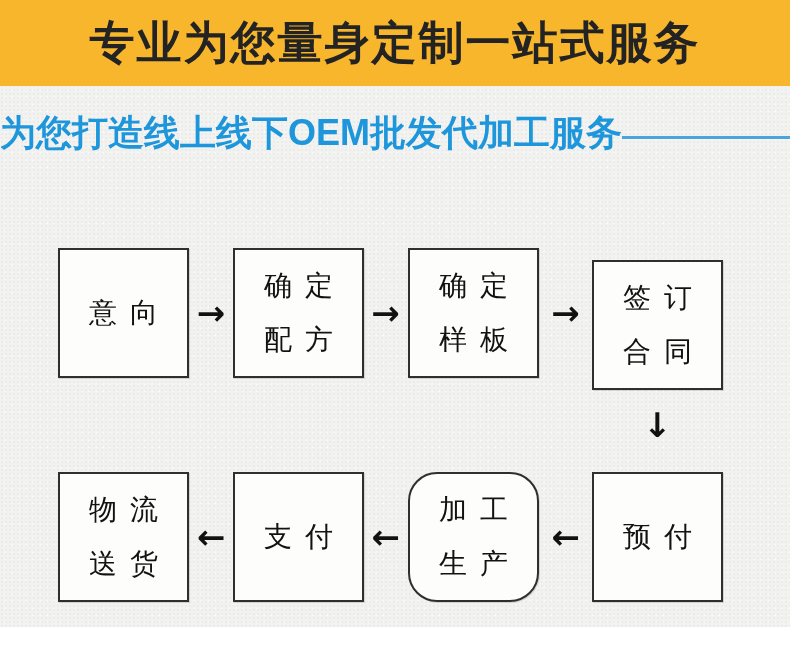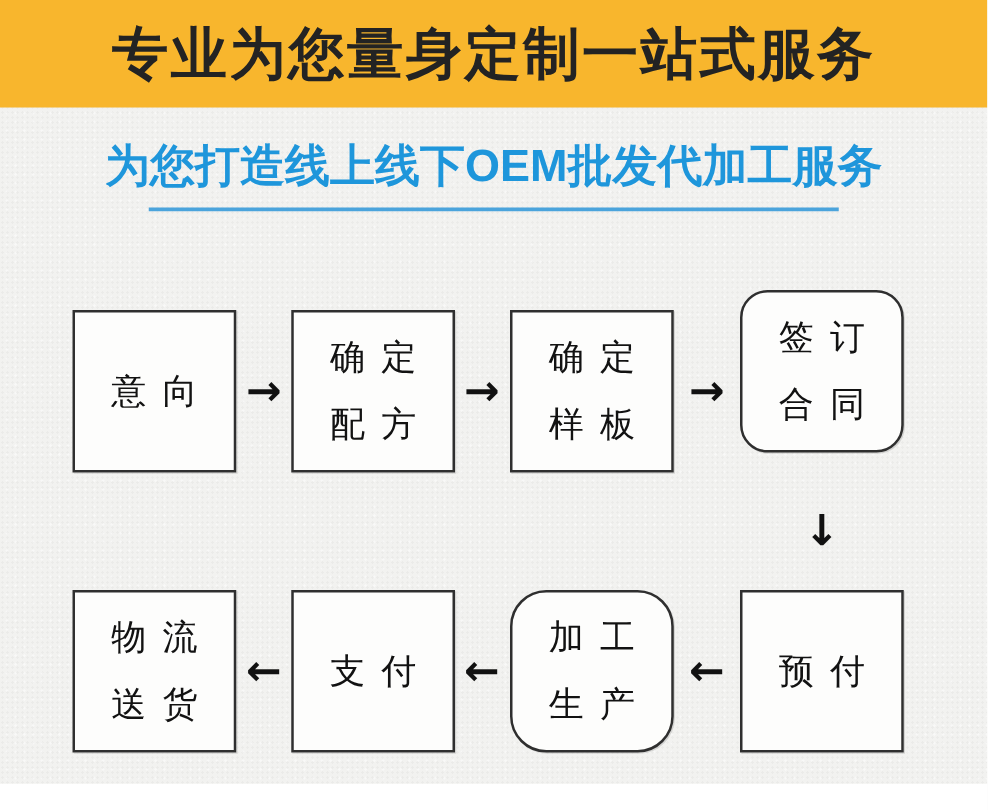--- a/index.html
+++ b/index.html
@@ -46,21 +46,21 @@
     font-size:45px;
     font-weight:900;
     color:var(--banner-text,#232323);
     letter-spacing:2px;
     white-space:nowrap;
   }
   .subtitle-wrap{
     position:absolute;
     left:0;top:108px;
     width:790px;
-    display:flex;flex-direction:column;align-items:center;
+    display:flex;flex-direction:row;align-items:center;
   }
   .subtitle-wrap h2{
     font-size:36px;
     font-weight:bold;
     color:var(--subtitle-blue,#1E96DB);
     white-space:nowrap;
     line-height:50px;
   }
   .subtitle-underline{
     width:552px;
@@ -90,24 +90,24 @@
     display:flex;align-items:center;justify-content:center;
     color:var(--arrow-color,#111111);
     font-size:34px;
     font-weight:bold;
     font-family:"DejaVu Sans",sans-serif;
   }
   
   .b1{left:58px;top:248px;}
   .b2{left:233px;top:248px;}
   .b3{left:408px;top:248px;}
-  .b4{left:592px;top:232px;border-radius:22px;}
+  .b4{left:592px;top:260px;}
   
   .b5{left:58px;top:472px;}
-  .b6{left:233px;top:472px;}
+  .b6{left:233px;top:472px;font-family:Liberation Serif, serif;}
   .b7{left:408px;top:472px;border-radius:29px;}
   .b8{left:592px;top:472px;}
   
   .a1{left:189px;top:248px;width:44px;height:130px;}
   .a2{left:363px;top:248px;width:45px;height:130px;}
   .a3{left:539px;top:248px;width:53px;height:130px;}
   
   .adown{left:592px;top:378px;width:131px;height:94px;}
   
   .a4{left:539px;top:472px;width:53px;height:130px;}

